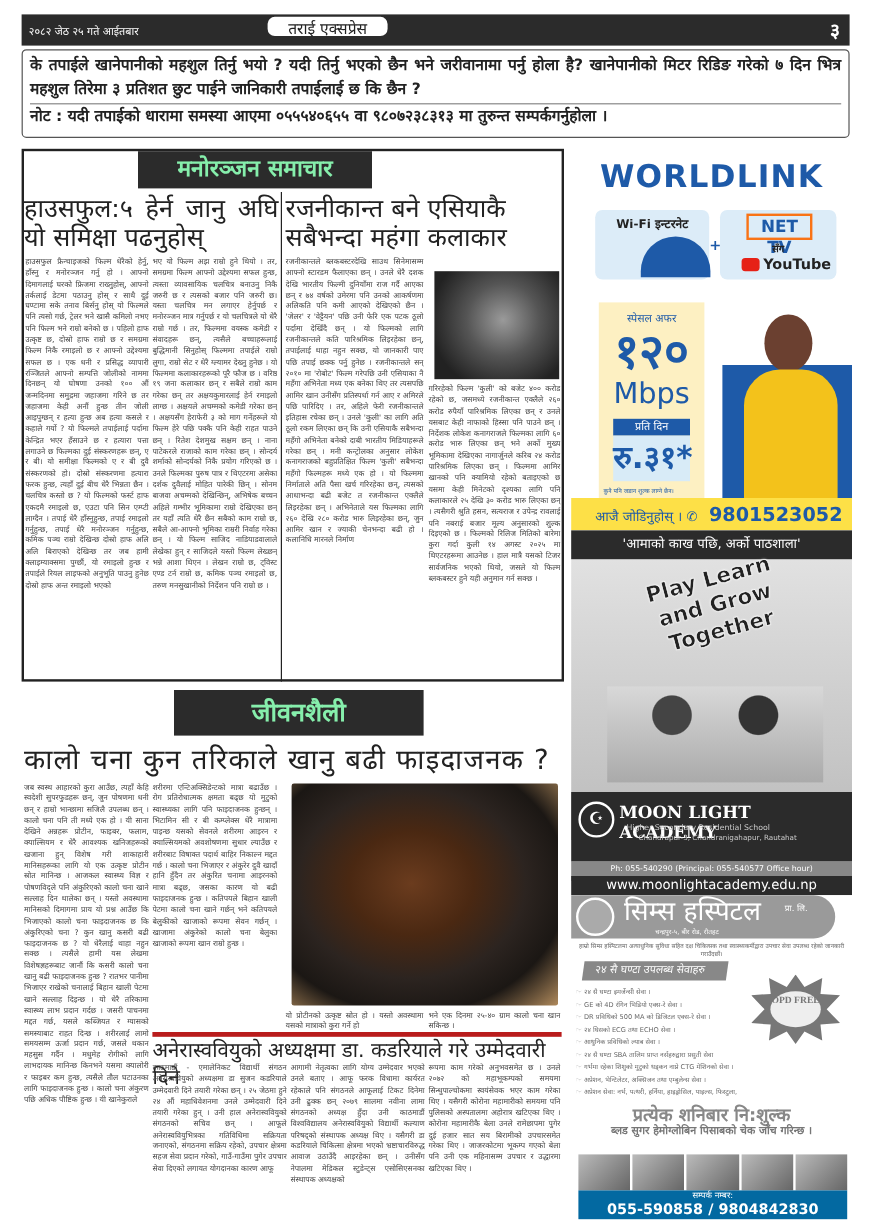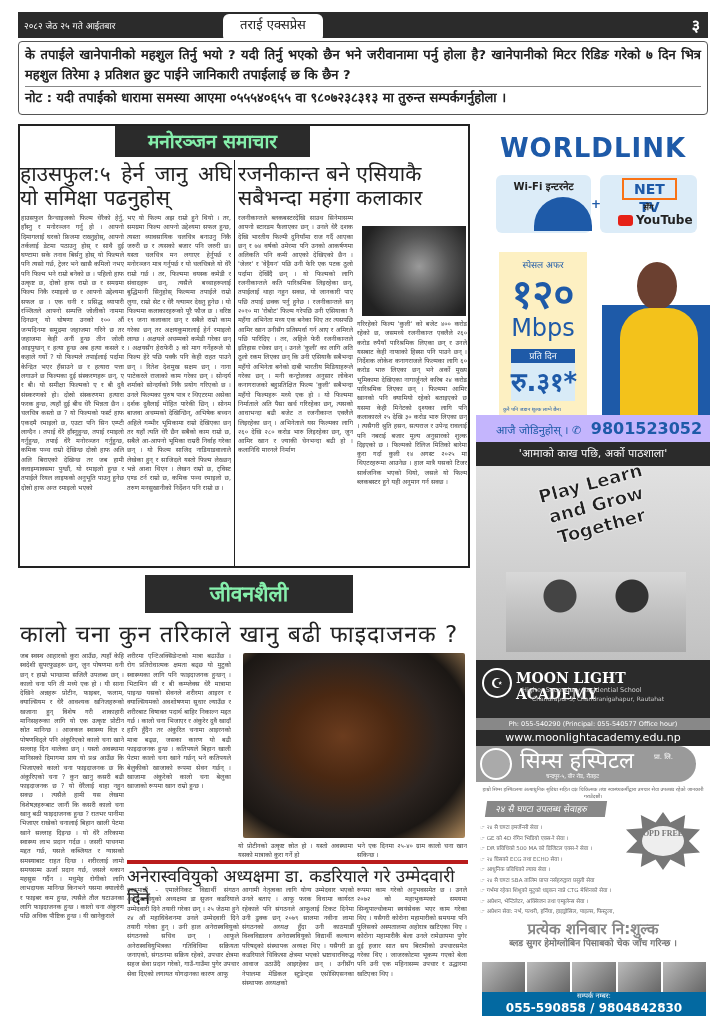--- a/index.html
+++ b/index.html
@@ -2,21 +2,21 @@
 <html><head>
 <meta charset="utf-8">
 <style>
 *{box-sizing:border-box;margin:0;padding:0}
 html,body{width:724px;height:1024px;background:#fff;overflow:hidden}
 body{font-family:"DejaVu Sans",sans-serif;color:#222;position:relative}
 .abs{position:absolute}
 
 #masthead{left:18px;top:12px;width:690px;height:26px;background:#2b2b2b;color:#fff}
 #masthead .date{position:absolute;left:6px;top:7px;font-size:9px}
-#masthead .paper{position:absolute;left:205px;top:2px;width:100px;height:28px;background:#fff;color:#222;border-radius:6px;font-size:13px;text-align:center;line-height:22px}
+#masthead .paper{position:absolute;left:205px;top:2px;width:100px;height:16px;background:#fff;color:#222;border-radius:6px;font-size:13px;text-align:center;line-height:22px}
 #masthead .pageno{position:absolute;right:8px;top:2px;font-size:16px;font-weight:bold}
 
 #notice{left:18px;top:41px;width:690px;height:74px;border:1px solid #555;border-radius:4px;padding:3px 6px;font-size:13px;line-height:20px;font-weight:bold;color:#222;text-align:justify}
 #notice .note{border-top:1px solid #888;margin-top:1px;padding-top:1px}
 
 #ent-box{left:18px;top:124px;width:452px;height:444px;border:2px solid #222}
 .sec-head{background:#2b2b2b;color:#86efac;font-weight:bold;text-align:center}
 #ent-head{left:115px;top:126px;width:195px;height:31px;font-size:19px;line-height:31px}
 #ent-divider{left:234px;top:160px;width:1px;height:408px;background:#222}
 .headline{font-size:21px;line-height:24px;color:#222}
@@ -55,21 +55,21 @@
 #wl-offer{left:23px;top:125px;width:88px;height:170px;background:#fdf0c2}
 #wl-special{left:0;top:6px;width:88px;text-align:center;font-size:9px;color:#1e5aa8}
 #wl-speed{left:0;top:22px;width:88px;text-align:center;font-size:40px;font-weight:bold;color:#1e5aa8;line-height:40px}
 #wl-mbps{left:0;top:62px;width:88px;text-align:center;font-size:24px;color:#1e5aa8}
 #wl-perday{left:12px;top:97px;width:64px;height:14px;background:#1e5aa8;color:#fff;text-align:center;font-size:9px;line-height:14px}
 #wl-price{left:12px;top:111px;width:64px;height:38px;background:#d8ebf7;text-align:center;font-size:26px;font-weight:bold;color:#1e5aa8;line-height:38px}
 #wl-fine{left:0;top:154px;width:120px;font-size:5px;color:#1e5aa8;padding-left:4px}
 #wl-woman{left:126px;top:125px;width:108px;height:175px;background:linear-gradient(180deg,#fff 0%,#fff 30%,#1e5aa8 30%);overflow:hidden}
 #wl-woman .head{position:absolute;left:35px;top:10px;width:40px;height:48px;background:#6b4030;border-radius:50%}
 #wl-woman .body{position:absolute;left:18px;top:56px;width:78px;height:120px;background:#f3c21b;border-radius:30px 30px 0 0}
-#wl-call{left:0;top:288px;width:234px;height:27px;background:#c4b5fd;font-size:11px;color:#1e5aa8;line-height:27px;padding-left:20px}
+#wl-call{left:0;top:288px;width:234px;height:27px;background:#fde047;font-size:11px;color:#1e5aa8;line-height:27px;padding-left:20px}
 #wl-call b{font-size:16px;margin-left:6px}
 #ad-moonlight{left:476px;top:442px;width:234px;height:258px;background:linear-gradient(180deg,#e5e5e5,#bbb)}
 #ml-tag{left:0;top:0;width:234px;height:24px;background:#2b2b2b;color:#fff;text-align:center;font-size:11px;line-height:24px}
 #ml-slogan{left:50px;top:30px;width:140px;font-size:18px;font-weight:bold;color:#222;line-height:22px;text-align:center;transform:rotate(-15deg);-webkit-text-stroke:0.5px #fff;text-shadow:0 0 2px #fff}
 #ml-kids{left:30px;top:130px;width:180px;height:80px;background:radial-gradient(circle at 30% 30%,#444 0 16px,transparent 17px),radial-gradient(circle at 70% 30%,#333 0 16px,transparent 17px),linear-gradient(#d8d8d8,#aaa)}
 #ml-footer{left:0;top:218px;width:234px;height:58px;background:#2b2b2b;color:#fff}
 #ml-name{left:40px;top:10px;font-size:14px;font-weight:bold;font-family:"DejaVu Serif",serif}
 #ml-sub{left:46px;top:26px;font-size:6.5px;color:#ccc}
 #ml-addr{left:56px;top:35px;font-size:6px;color:#ccc}
 #ml-logo{left:6px;top:8px;width:30px;height:30px;border:2px solid #fff;border-radius:50%;text-align:center;font-size:14px;line-height:26px}

